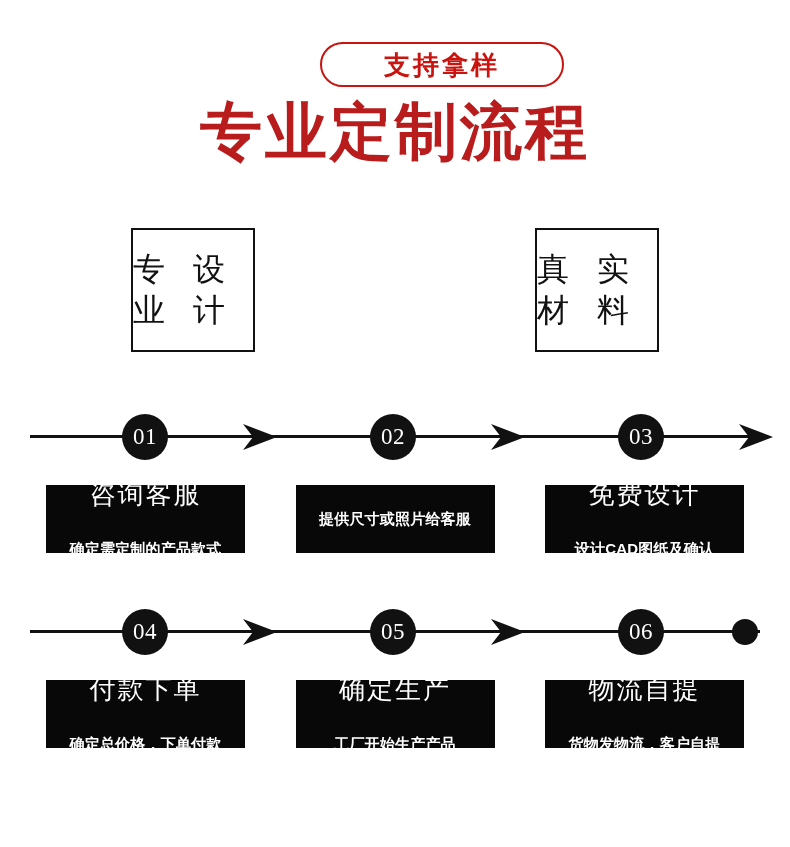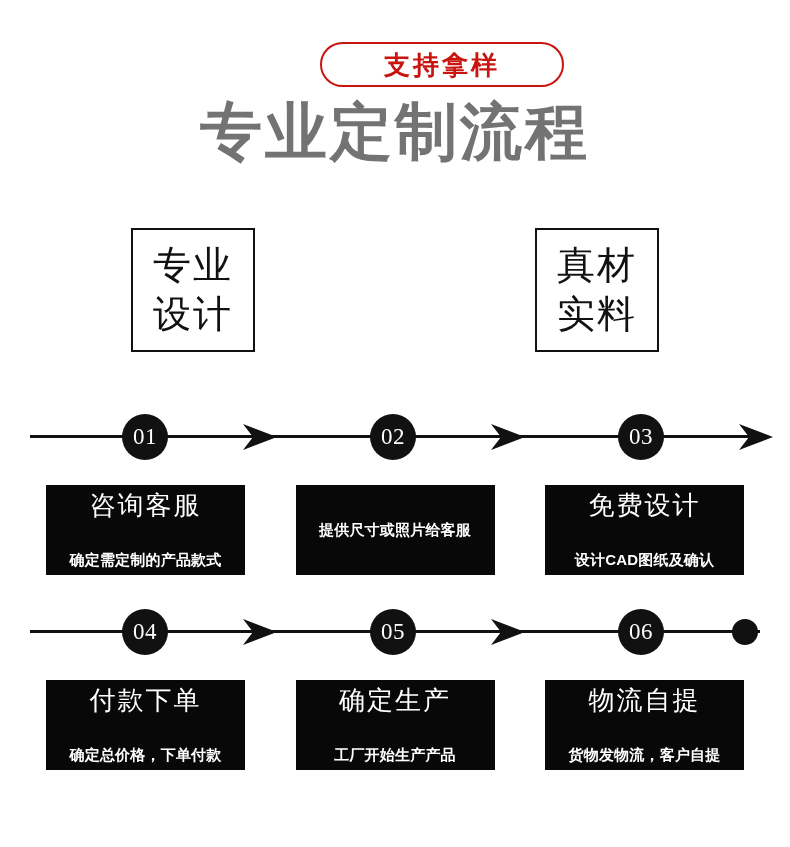--- a/index.html
+++ b/index.html
@@ -43,46 +43,46 @@
 
   
   .title {
     position: absolute;
     left: 0;
     top: 96px;
     width: 790px;
     text-align: center;
     font-size: 62px;
     font-weight: bold;
-    color: #737373;
+    color: #b91c1c;
     letter-spacing: 3px;
     line-height: 1.15;
   }
 
   
   .features {
     position: absolute;
     left: 131px;
     top: 228px;
     width: 528px;
     display: flex;
     justify-content: space-between;
   }
   .feature-box {
     box-sizing: border-box;
     width: 124px;
     height: 124px;
     border: 2px solid #111111;
     background: #ffffff;
     display: flex;
-    flex-direction: column;
+    flex-direction: row;
     align-items: center;
     justify-content: center;
     color: #111111;
-    font-size: 38px;
+    font-size: 32px;
     line-height: 1.28;
     letter-spacing: 2px;
   }
 
   
   .row {
     position: absolute;
     left: 0;
     width: 790px;
   }
@@ -148,21 +148,21 @@
     position: absolute;
     left: 46px;
     top: 71px;
     width: 698px;
     display: flex;
     justify-content: space-between;
   }
   .caption {
     box-sizing: border-box;
     width: 199px;
-    height: 90px;
+    height: 68px;
     background: #080808;
     color: #ffffff;
     display: flex;
     flex-direction: column;
     align-items: center;
     justify-content: center;
     gap: 25px;
   }
   .caption-title {
     font-size: 26px;

